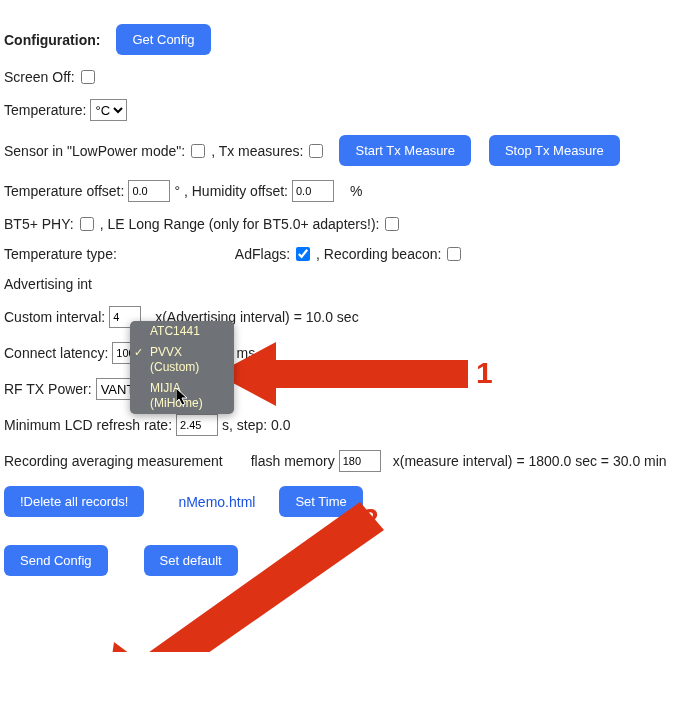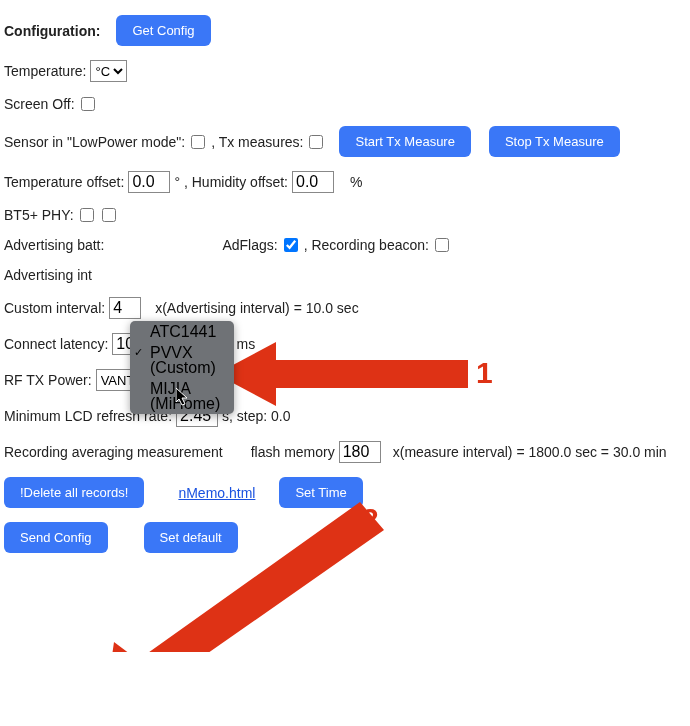--- a/index.html
+++ b/index.html
@@ -1,28 +1,28 @@
 <!DOCTYPE html>
 <html><head>
 <meta charset="utf-8">
 <style>
   html,body{margin:0;padding:0;font-family:Arial,Helvetica,sans-serif;font-size:14px;color:#222;background:#fff}
-  .wrap{position:relative;width:690px;height:652px;padding:7px 4px;box-sizing:border-box}
+  .wrap{position:relative;width:690px;height:652px;padding:16px 4px;box-sizing:border-box}
   .row{margin:14px 0;display:flex;align-items:center;flex-wrap:wrap;gap:4px}
   .row.first{margin-top:8px}
   .lbl{white-space:nowrap}
   .bold{font-weight:bold}
   .btn{background:#3a77f7;color:#fff;border:none;border-radius:6px;padding:8px 16px;font-size:13px;cursor:pointer}
-  input[type=text].num{width:42px;height:22px;border:1px solid #888;font-size:16px;padding:1px 3px;box-sizing:border-box}
+  input[type=text].num{width:42px;height:22px;border:1px solid #888;font-size:11px;padding:1px 3px;box-sizing:border-box}
   select{height:22px;border:1px solid #888;font-size:13px;background:#fff}
   input[type=checkbox]{width:14px;height:14px;margin:0 2px;vertical-align:middle}
-  a.link{color:#1a52e0;text-decoration:underline;cursor:pointer}
+  a.link{color:#1a52e0;cursor:pointer}
   
   .dropdown{position:absolute;left:130px;top:321px;width:104px;background:#6f7276;border-radius:5px;box-shadow:0 2px 8px rgba(0,0,0,0.35);overflow:hidden;z-index:5}
-  .dropdown .opt{color:#000000;font-size:16px;padding:3px 6px 3px 20px;position:relative;line-height:15px}
+  .dropdown .opt{color:#fef9c3;font-size:12px;padding:3px 6px 3px 20px;position:relative;line-height:15px}
   .dropdown .opt.sel::before{content:"✓";position:absolute;left:4px;top:3px;font-size:11px}
   .dropdown .opt.hl{background:#2f67f5}
   .cursor{position:absolute;left:176px;top:388px;z-index:6}
   
   .arrow1{position:absolute;left:216px;top:334px;z-index:4}
   .num1{position:absolute;left:476px;top:356px;color:#de3215;font-size:30px;font-weight:bold}
   .arrow2{position:absolute;left:104px;top:502px;z-index:4}
   .num2{position:absolute;left:362px;top:502px;color:#de3215;font-size:30px;font-weight:bold}
 </style>
 </head>
@@ -30,29 +30,29 @@
 
 <div class="wrap">
 
   <div class="row first">
     <span class="lbl bold">Configuration:</span>
     <span style="width:8px"></span>
     <button class="btn">Get Config</button>
   </div>
 
   <div class="row">
+    <span class="lbl">Screen Off:</span>
+    <input type="checkbox" style="">
+  </div>
+
+  <div class="row">
     <span class="lbl">Temperature:</span>
     <select>
       <option>°C</option>
     </select>
-  </div>
-
-  <div class="row">
-    <span class="lbl">Screen Off:</span>
-    <input type="checkbox" style="">
   </div>
 
 
   <div class="row">
     <span class="lbl">Sensor in "LowPower mode":</span>
     <input type="checkbox" style="">
     <span class="lbl">, Tx measures:</span>
     <input type="checkbox" style="">
     <span style="width:6px"></span>
     <button class="btn">Start Tx Measure</button>
@@ -66,25 +66,26 @@
     <span class="lbl">°</span>
     <span class="lbl">, Humidity offset:</span>
     <input type="text" class="num" value="0.0" style="">
     <span style="width:8px"></span>
     <span class="lbl">%</span>
   </div>
 
   <div class="row">
     <span class="lbl">BT5+ PHY:</span>
     <input type="checkbox" style="">
+    <span class="lbl">, LE Long Range (only for BT5.0+ adapters!):</span>
     <input type="checkbox" style="">
   </div>
 
   <div class="row">
-    <span class="lbl">Advertising batt:</span>
+    <span class="lbl">Temperature type:</span>
     <span style="width:110px"></span>
     <span class="lbl">AdFlags:</span>
     <input type="checkbox" checked="" style="">
     <span class="lbl">, Recording beacon:</span>
     <input type="checkbox" style="">
   </div>
 
   <div class="row">
     <span class="lbl">Advertising int</span>
   </div>
@@ -126,21 +127,21 @@
 
   <div class="row">
     <button class="btn">!Delete all records!</button>
     <span style="width:26px"></span>
     <a class="link">nMemo.html</a>
     <span style="width:16px"></span>
     <button class="btn">Set Time</button>
     <span style="width:16px"></span>
   </div>
 
-  <div class="row" style="margin-top:14px">
+  <div class="row" style="margin-top:28px">
     <button class="btn">Send Config</button>
     <span style="width:28px"></span>
     <button class="btn">Set default</button>
   </div>
 
   <div class="dropdown">
     <div class="opt">ATC1441</div>
     <div class="opt sel">PVVX (Custom)</div>
     <div class="opt">MIJIA (MiHome)</div>
   </div>

